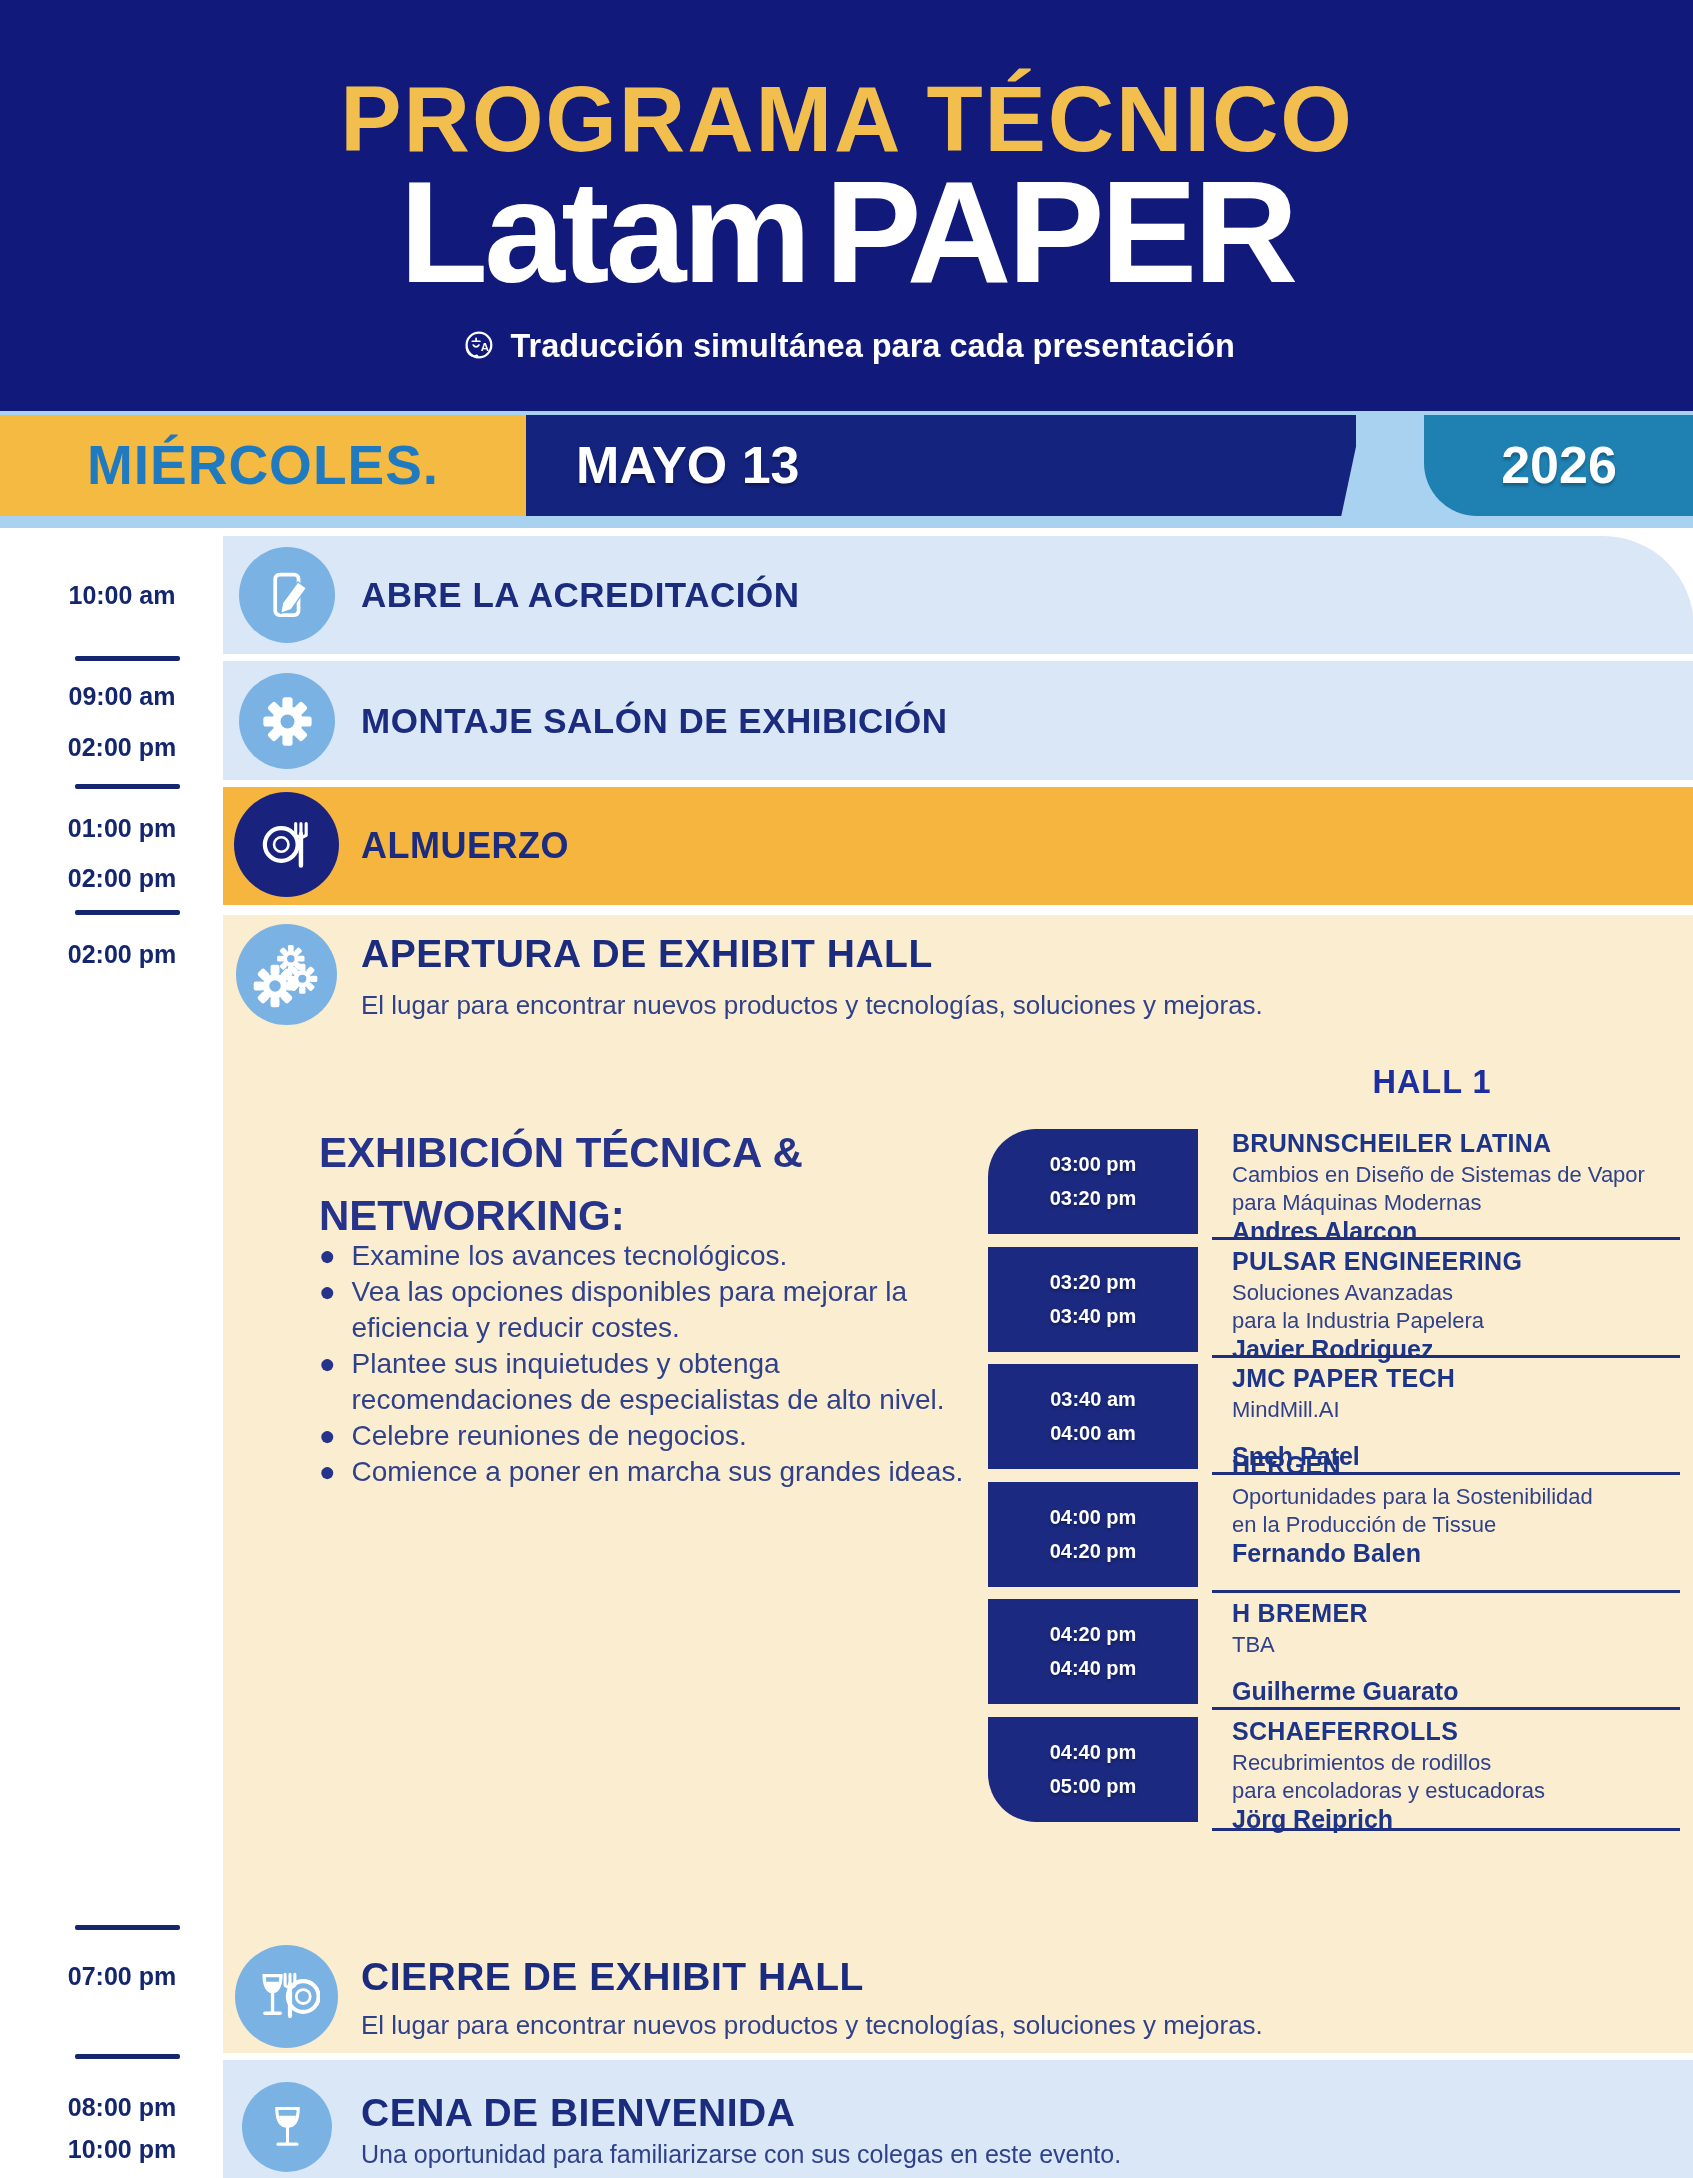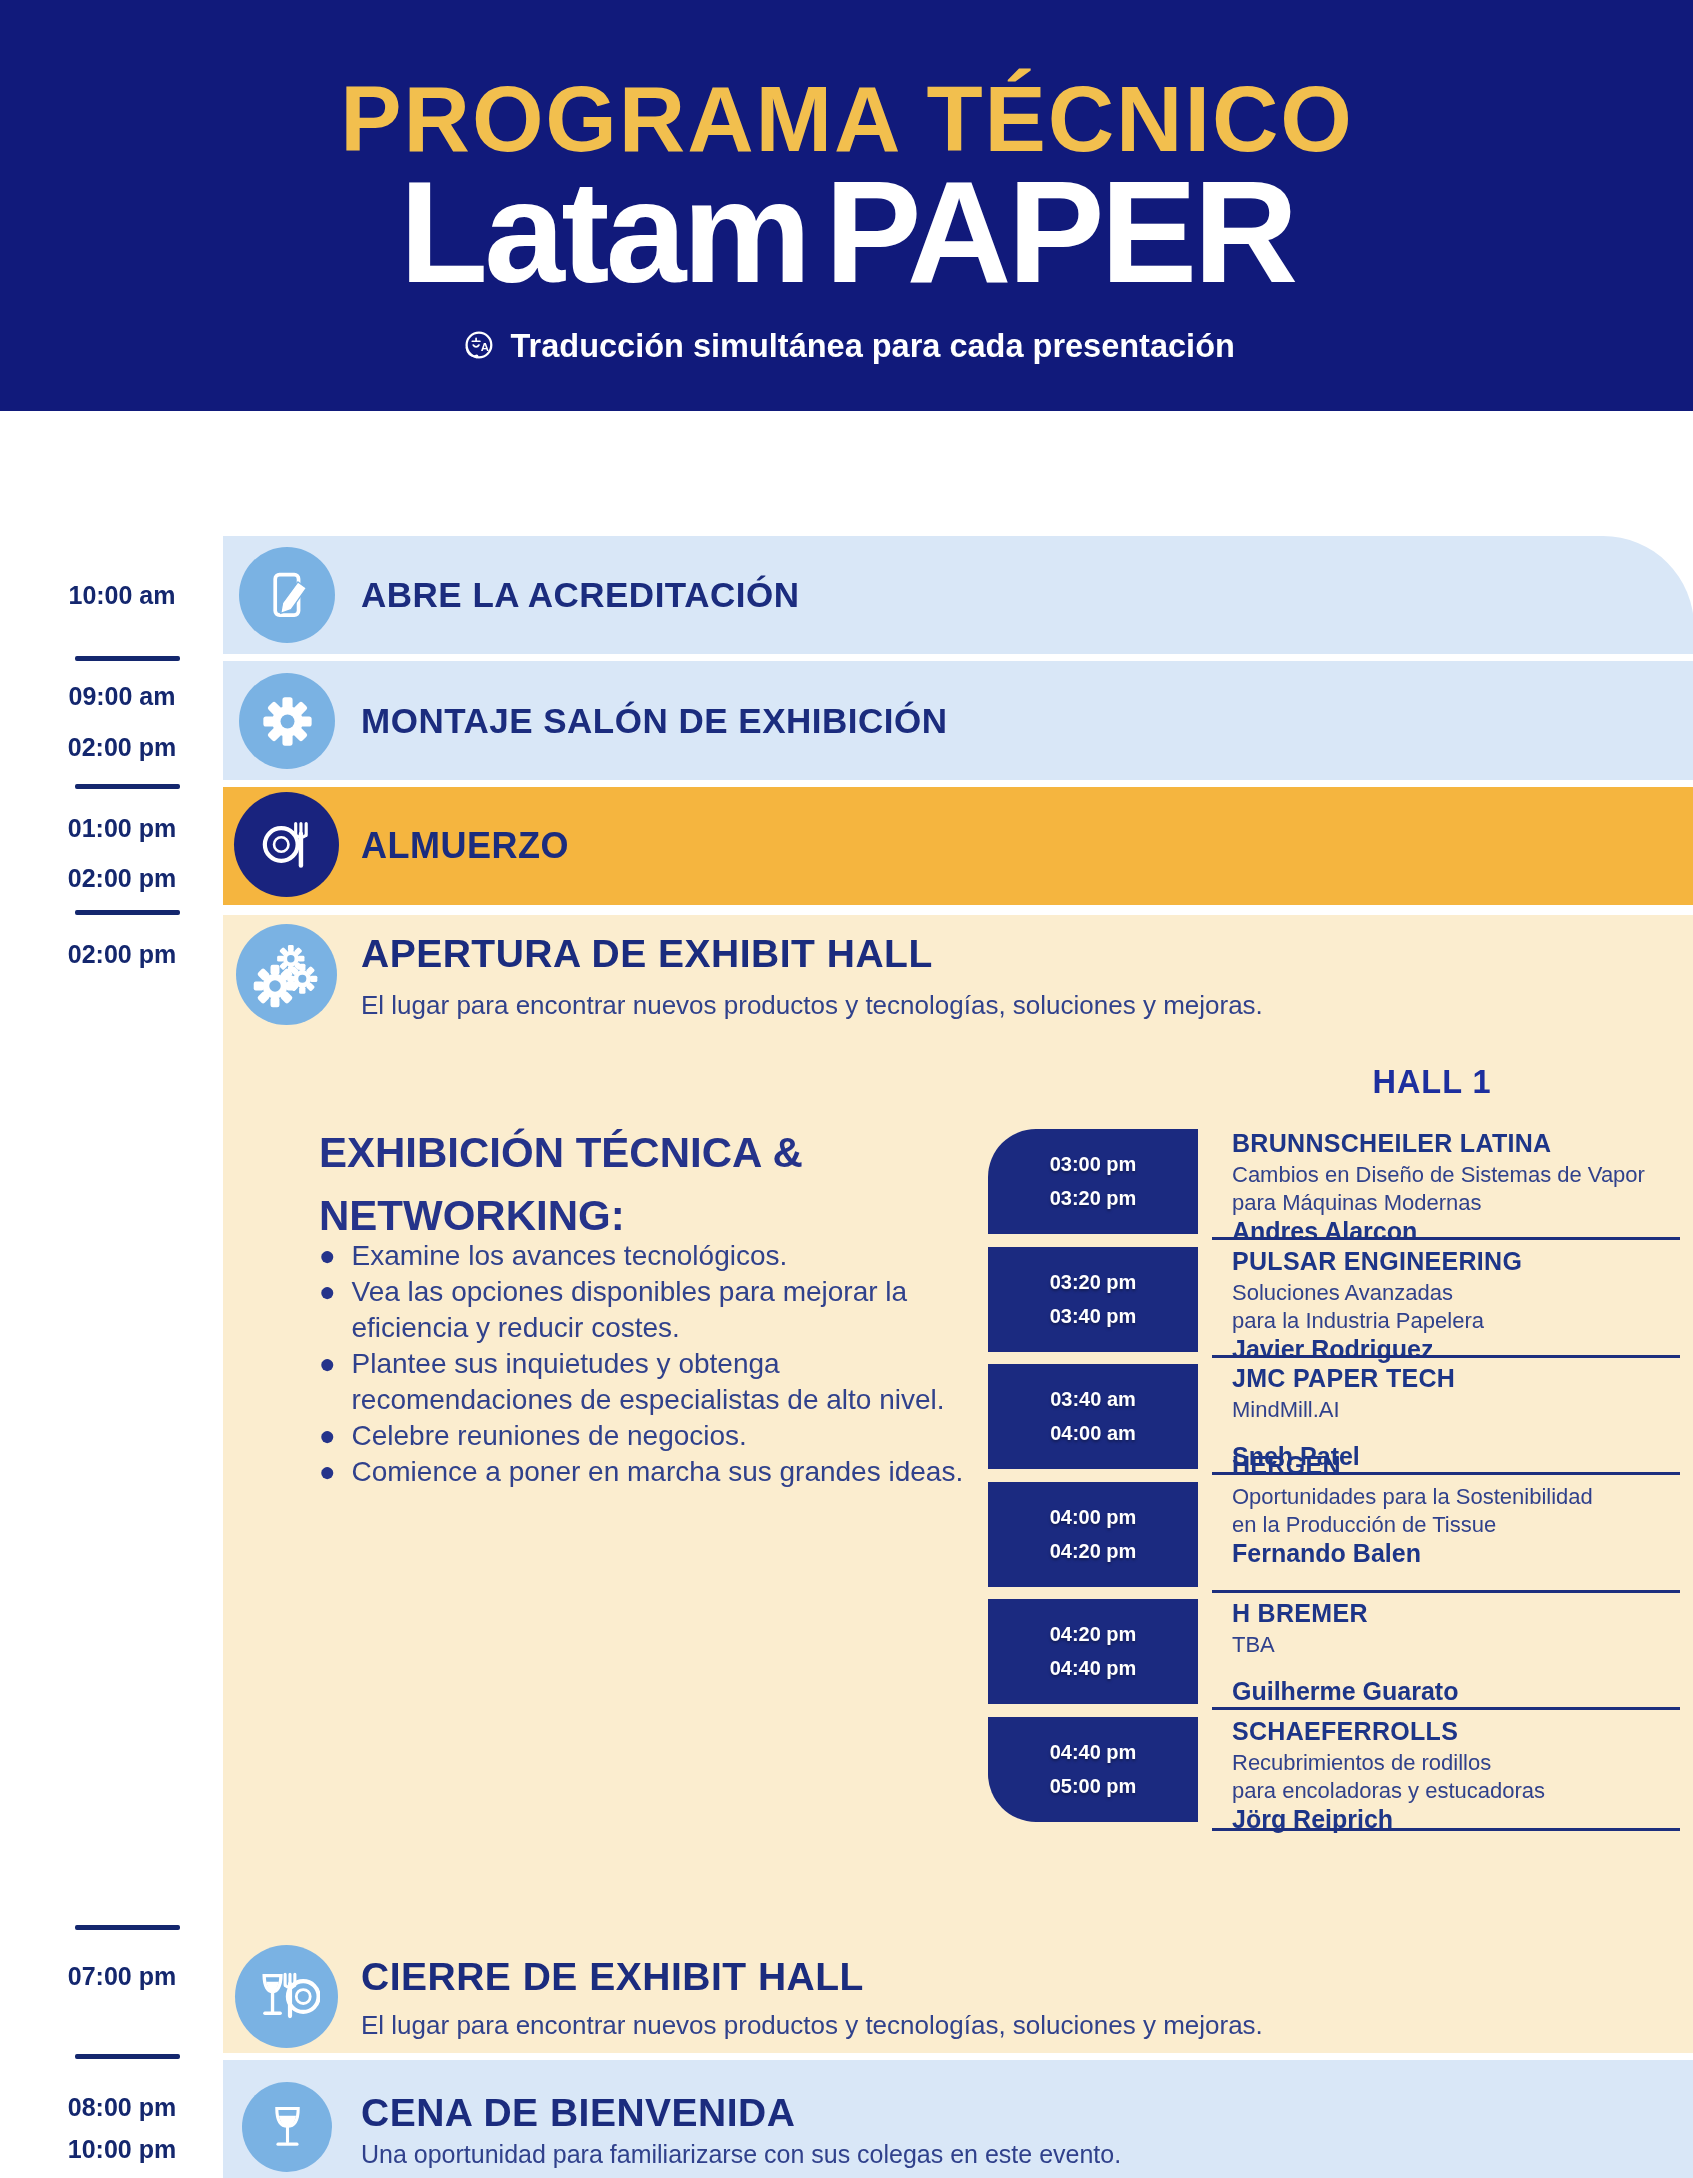--- a/index.html
+++ b/index.html
@@ -90,20 +90,28 @@
           <path d="M14 15 h8 M18 12 v3 M15 19 c1.5 2.5 4.5 2.5 6 0" fill="none" stroke="#fff" stroke-width="1.8" stroke-linecap="round"></path>
           <text x="23" y="25" font-size="12" font-weight="bold" fill="#fff" font-family="Liberation Sans, sans-serif">A</text>
           <path d="M8 22 q1 8 9 9" fill="none" stroke="#fff" stroke-width="2" stroke-linecap="round"></path>
           <circle cx="18.5" cy="31" r="2" fill="#fff"></circle>
         </svg>
       </span>
       <span class="trans-text">Traducción simultánea para cada presentación</span>
     </div>
   </div>
 
+  <div class="abs datebar">
+    <div class="db-yellow">MIÉRCOLES.</div>
+    <div class="db-navy">
+      <span>MAYO 13</span>
+    </div>
+    <div class="db-wedge"></div>
+    <div class="db-teal">2026</div>
+  </div>
 
   <div class="abs rail-time" style="top:570px;line-height:50px;">
     <div>10:00 am</div>
   </div>
   <div class="abs rail-sep" style="top:656px;"></div>
   <div class="abs rail-time" style="top:671px;line-height:51px;">
     <div>09:00 am</div>
     <div>02:00 pm</div>
   </div>
   <div class="abs rail-sep" style="top:784px;"></div>

